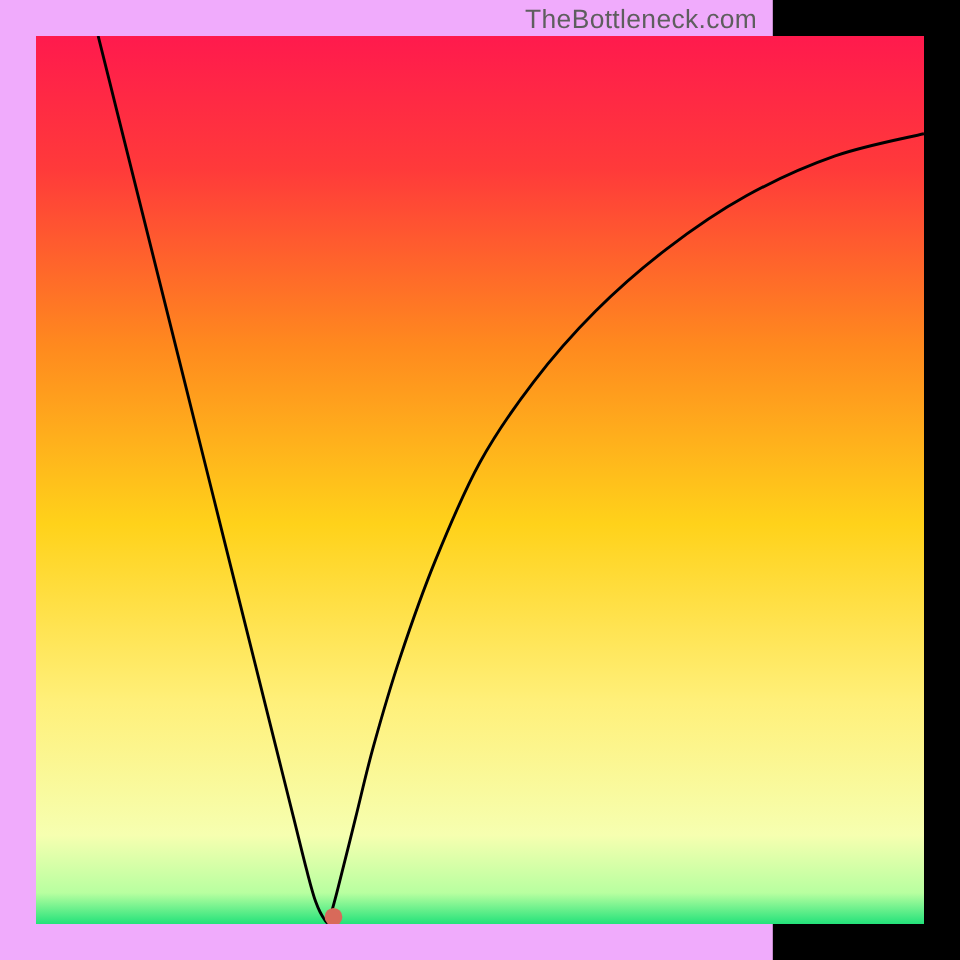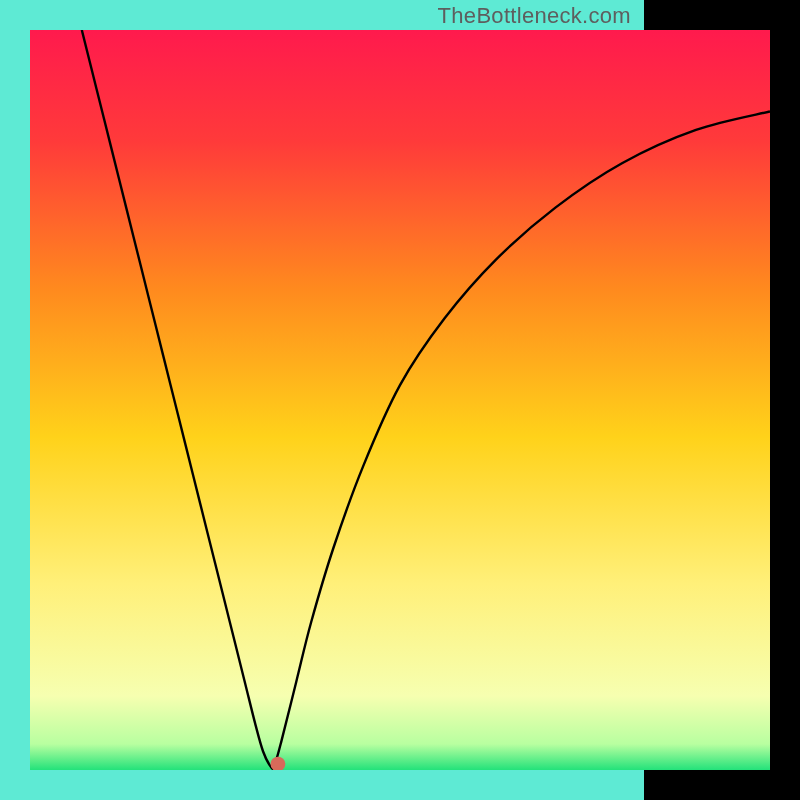--- a/index.html
+++ b/index.html
@@ -8,21 +8,21 @@
     width: 800px;
     height: 800px;
     background: #000;
     font-family: Arial, Helvetica, sans-serif;
     overflow: hidden;
   }
   .frame {
     position: relative;
     width: 644px;
     height: 800px;
-    background: #5eead4;
+    background: #f0abfc;
   }
   .watermark {
     position: absolute;
     top: 3px;
     right: 13px;
     color: #5e5e5e;
     font-size: 22px;
     font-weight: 500;
     letter-spacing: 0.3px;
   }

